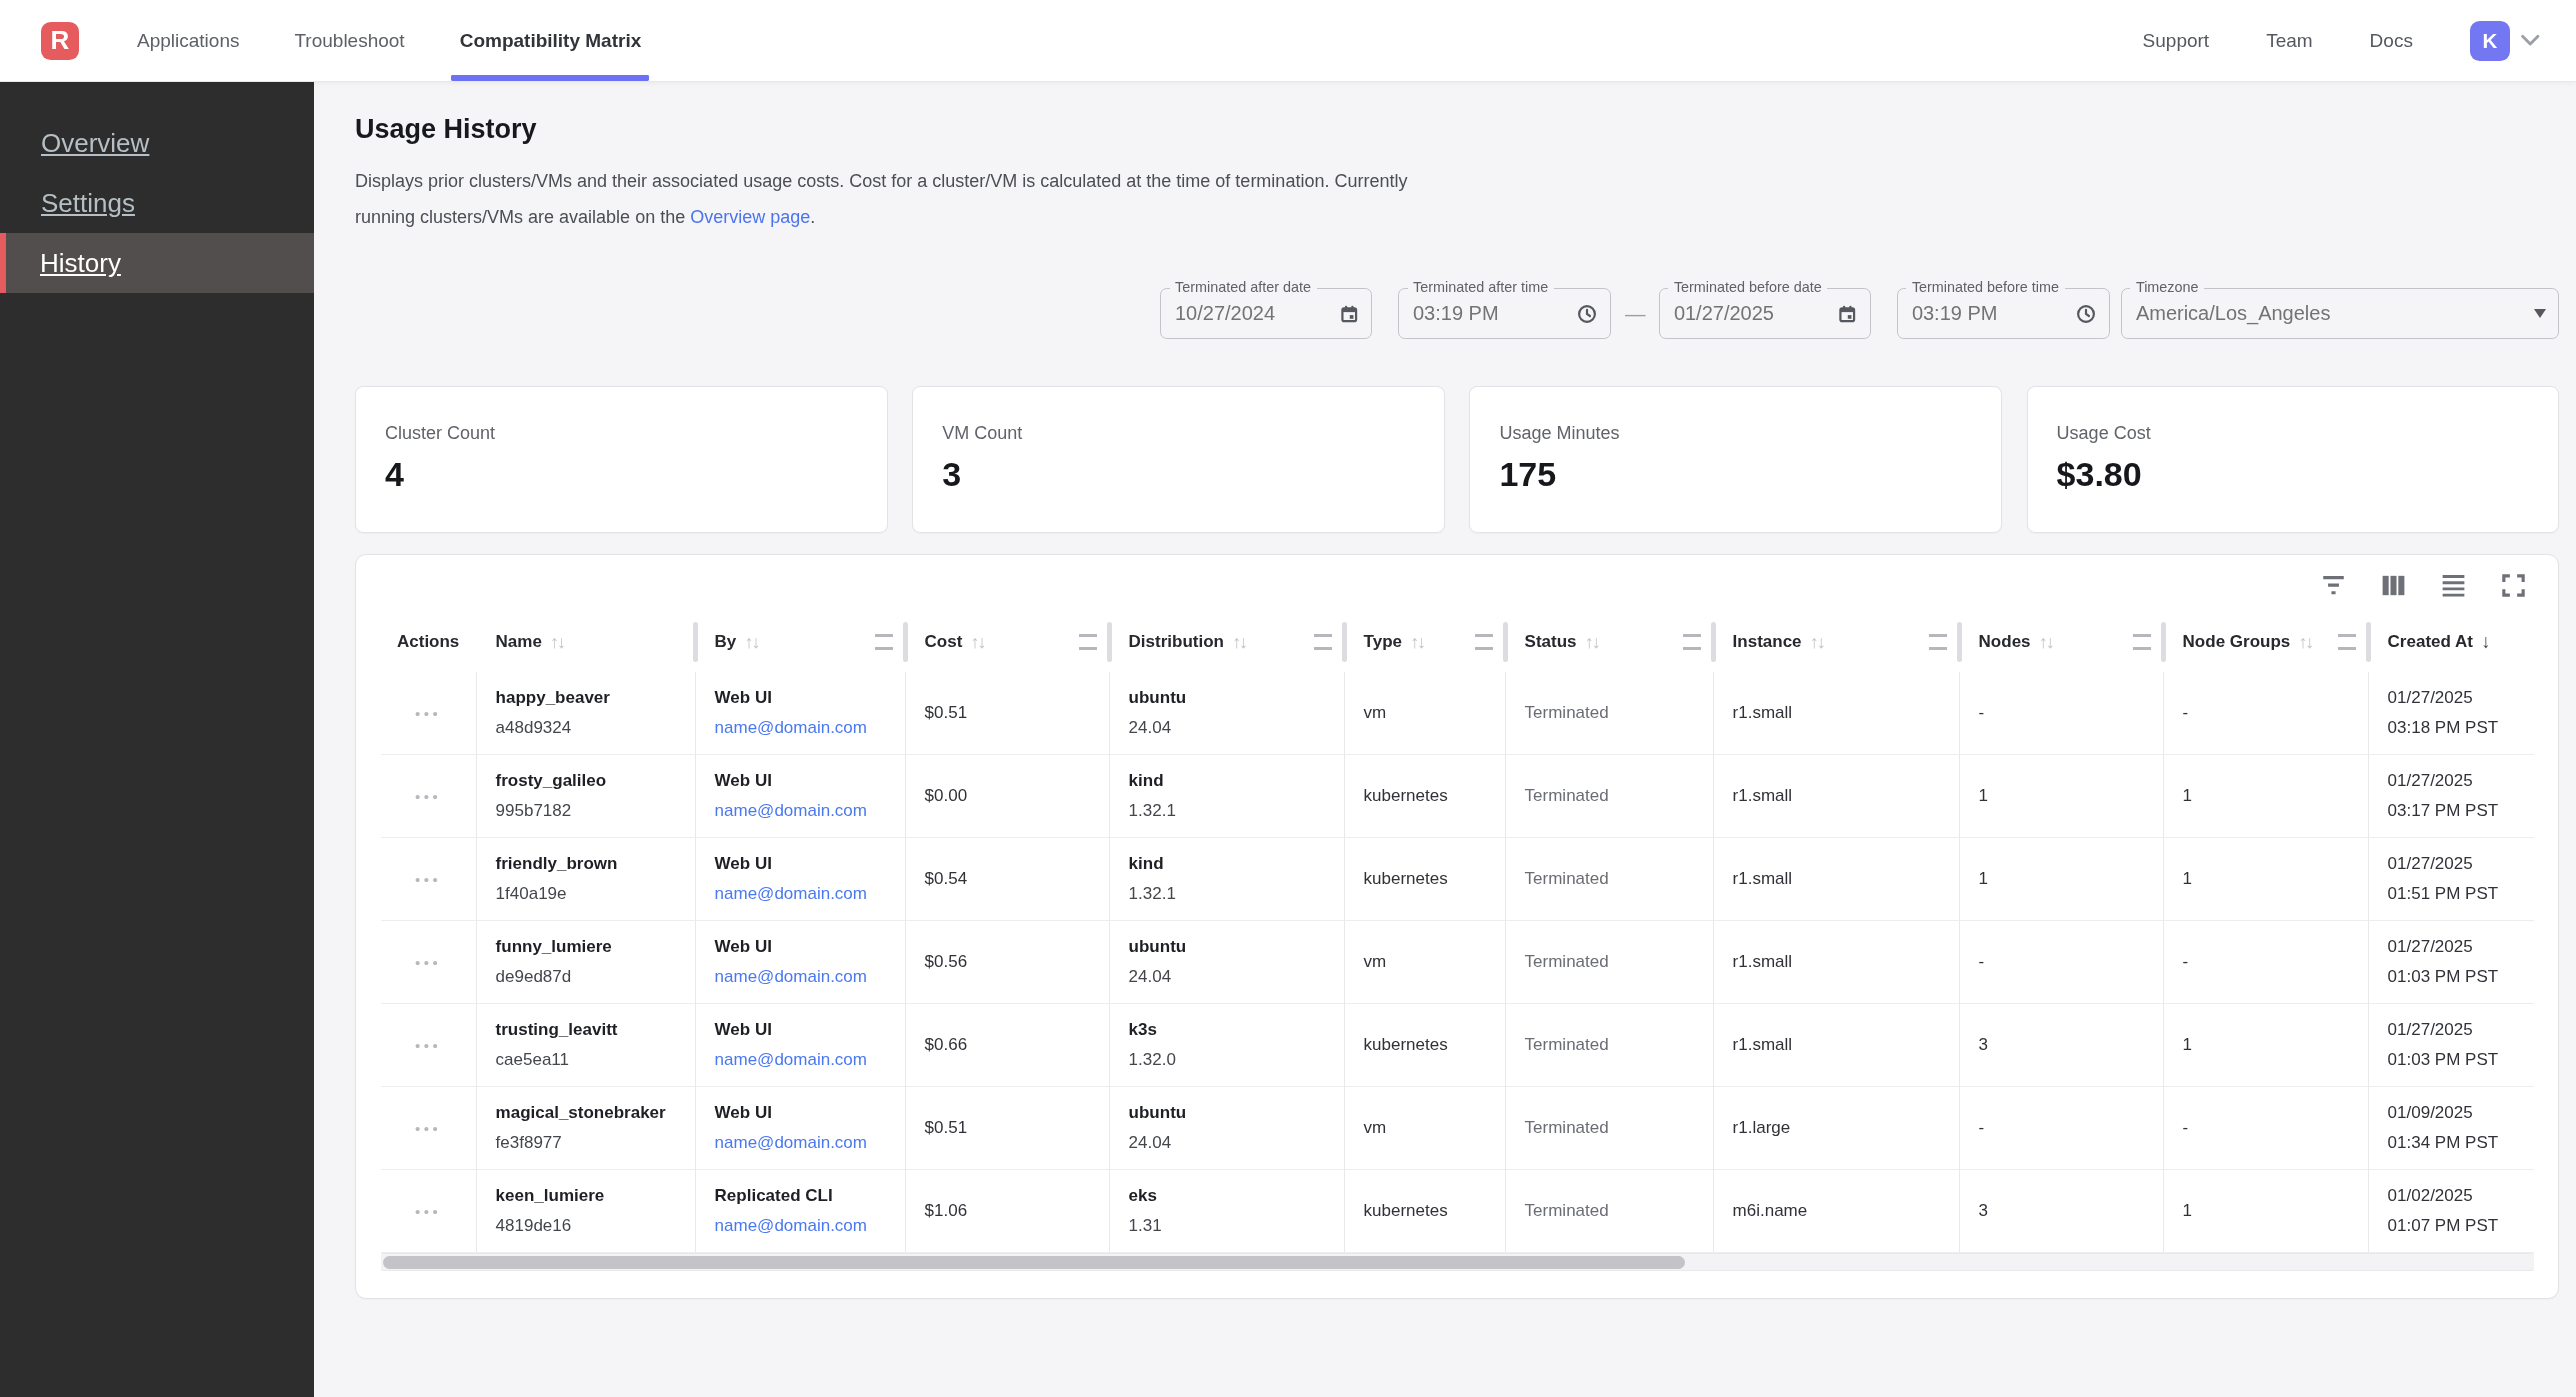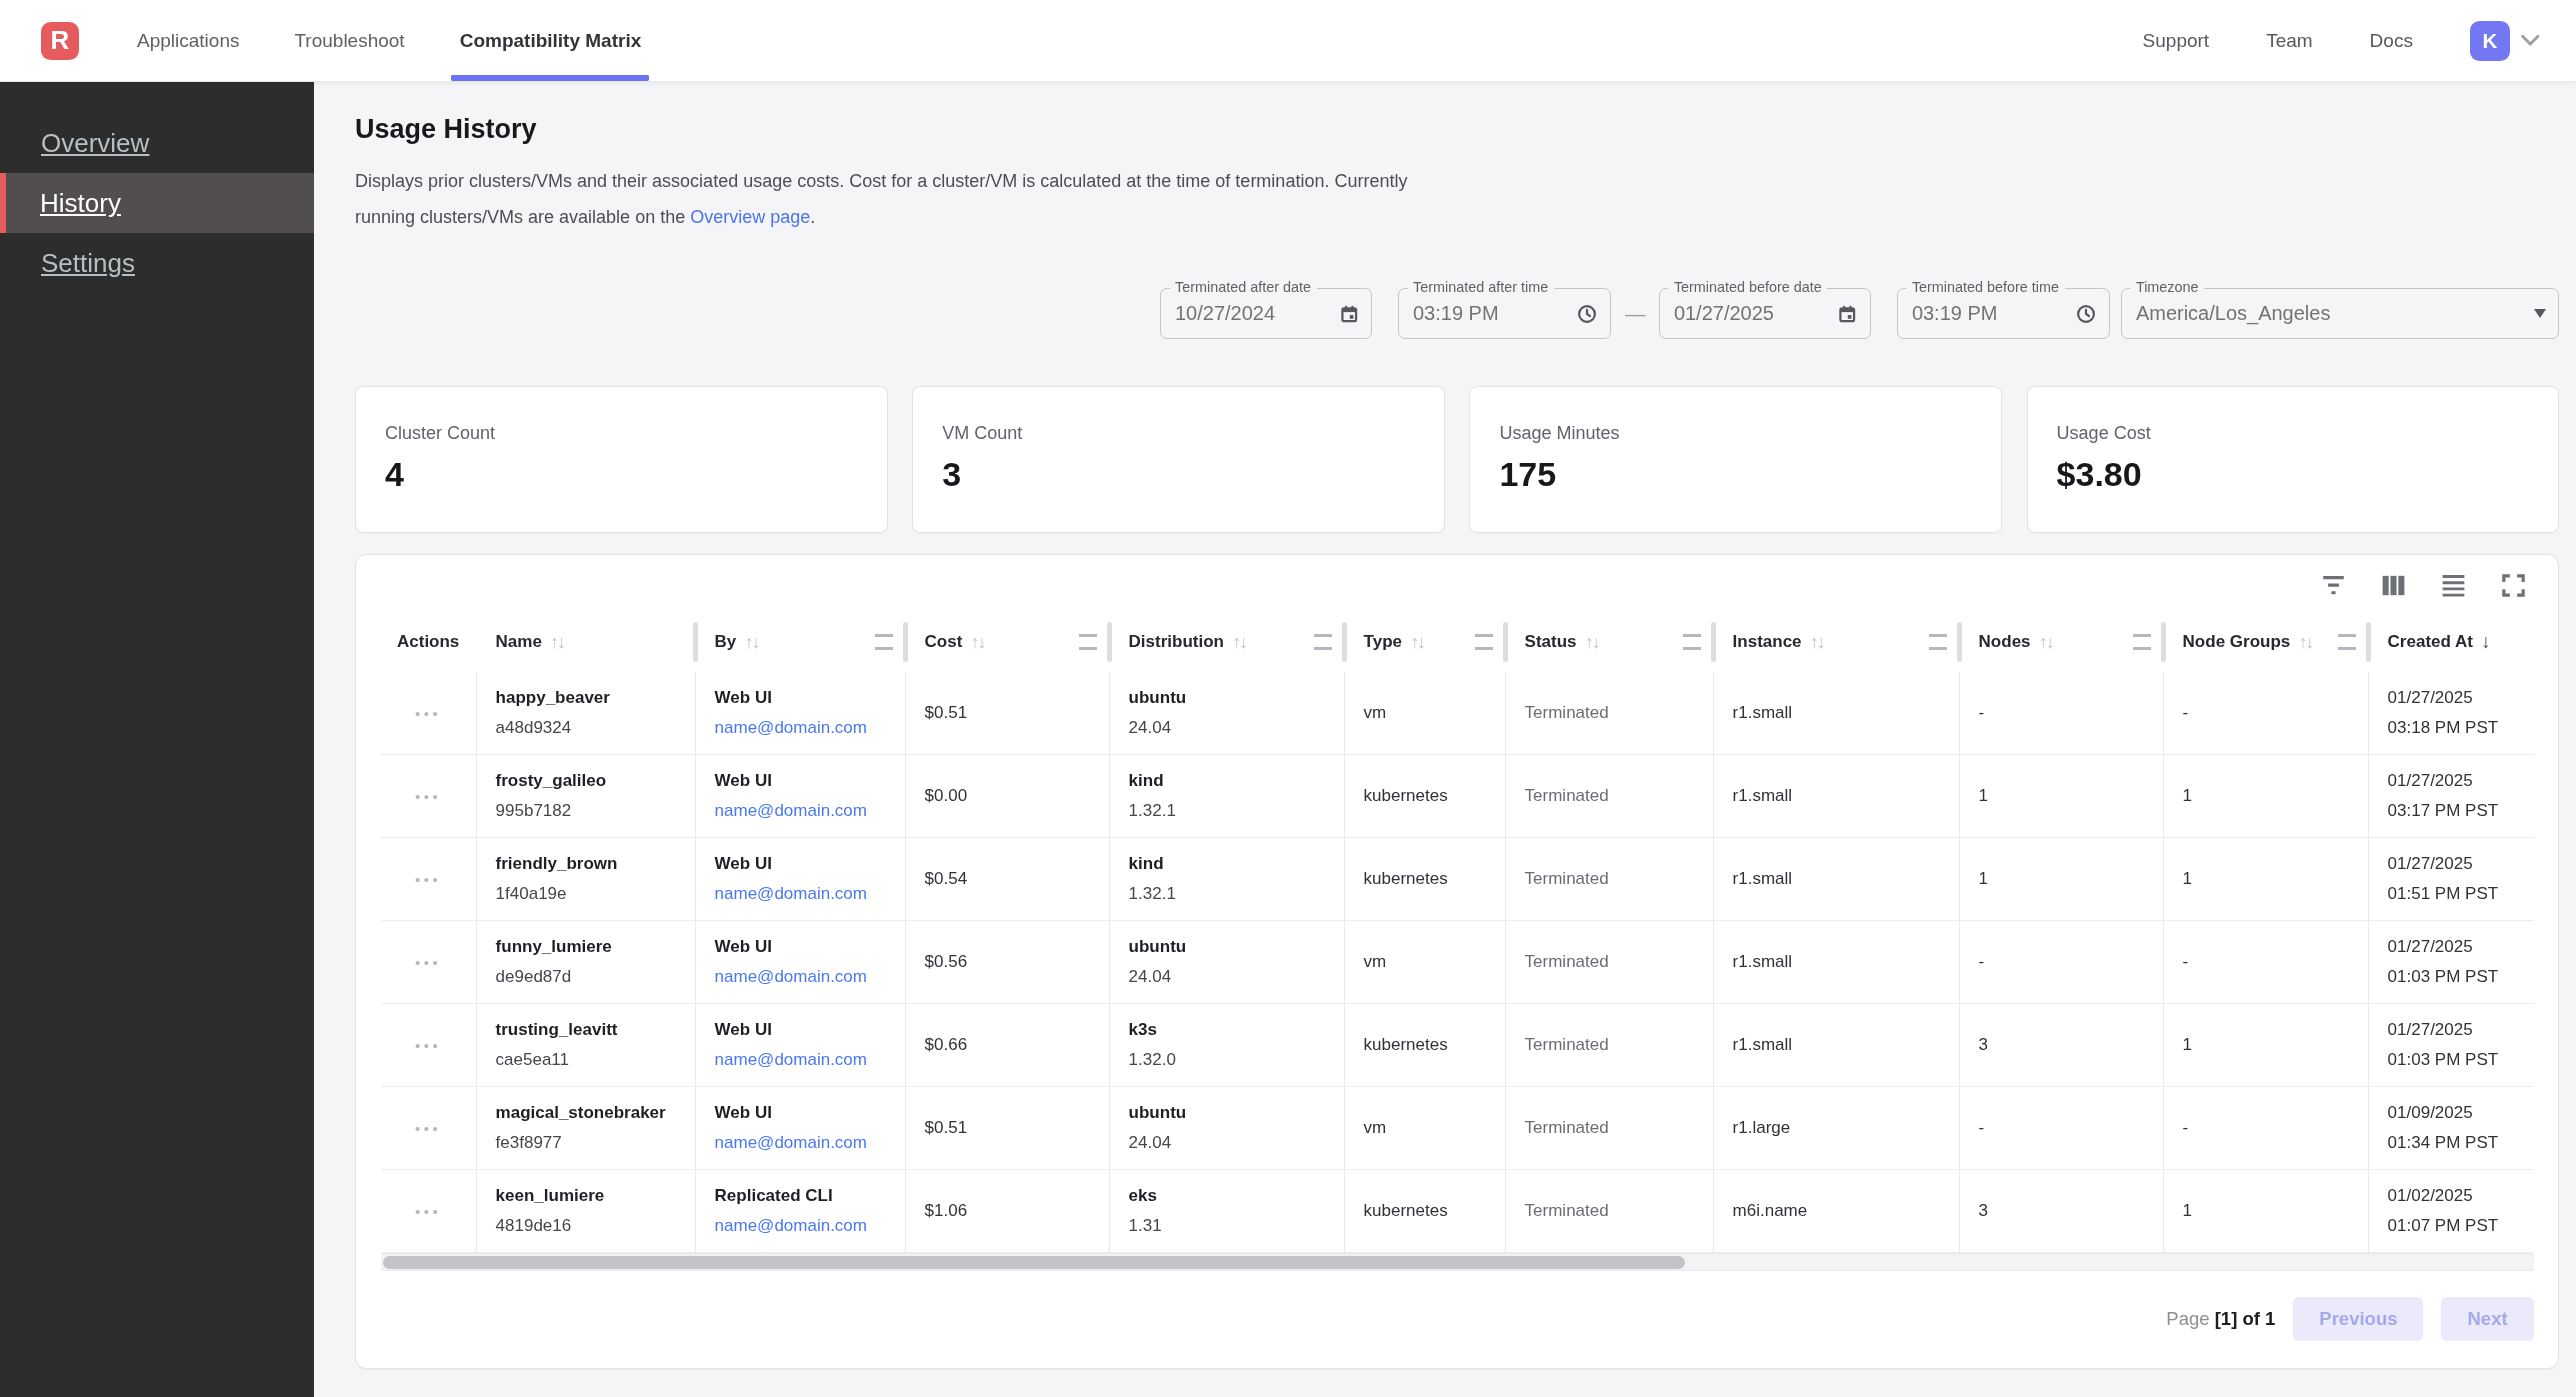--- a/index.html
+++ b/index.html
@@ -104,22 +104,22 @@
       <svg width="20.5" height="15" viewBox="0 0 24 16">
           <path d="M3 3l9 9 9-9" fill="none" stroke="#9aa0a6" stroke-width="3.4" stroke-linecap="round" stroke-linejoin="round"></path>
         </svg>
     </span>
   </div>
 
   <div class="layout">
 
     <div class="sidebar">
         <div class="side-item">Overview</div>
+        <div class="side-item">Settings</div>
         <div class="side-item active">History</div>
-        <div class="side-item">Settings</div>
       </div>
 
     <div class="main">
 
       <div class="page-header">
         <h1 class="page-title">Usage History</h1>
         <p class="page-desc"><span>Displays prior clusters/VMs and their associated usage costs. Cost for a cluster/VM is calculated at the time of termination. Currently running clusters/VMs are available on the </span><a>Overview page</a><span>.</span></p>
 
         <div class="filters">
           <div class="field w-date">
@@ -546,23 +546,18 @@
               <div class="v">1</div>
             </div>
             <div class="bc  lastcol">
               <div class="v">01/02/2025</div>
               <div class="v">01:07 PM PST</div>
             </div>
           </div>
         <div class="hscroll">
           <div class="hthumb"></div>
         </div>
-        <div class="pagination">
-          <span class="page-text"><span>Page</span> <b>[1] of 1</b></span>
-          <button class="pg-btn">Previous</button>
-          <button class="pg-btn">Next</button>
-        </div>
       </div>
 
     </div>
   </div>
 </div>
 
 
 </body></html>

